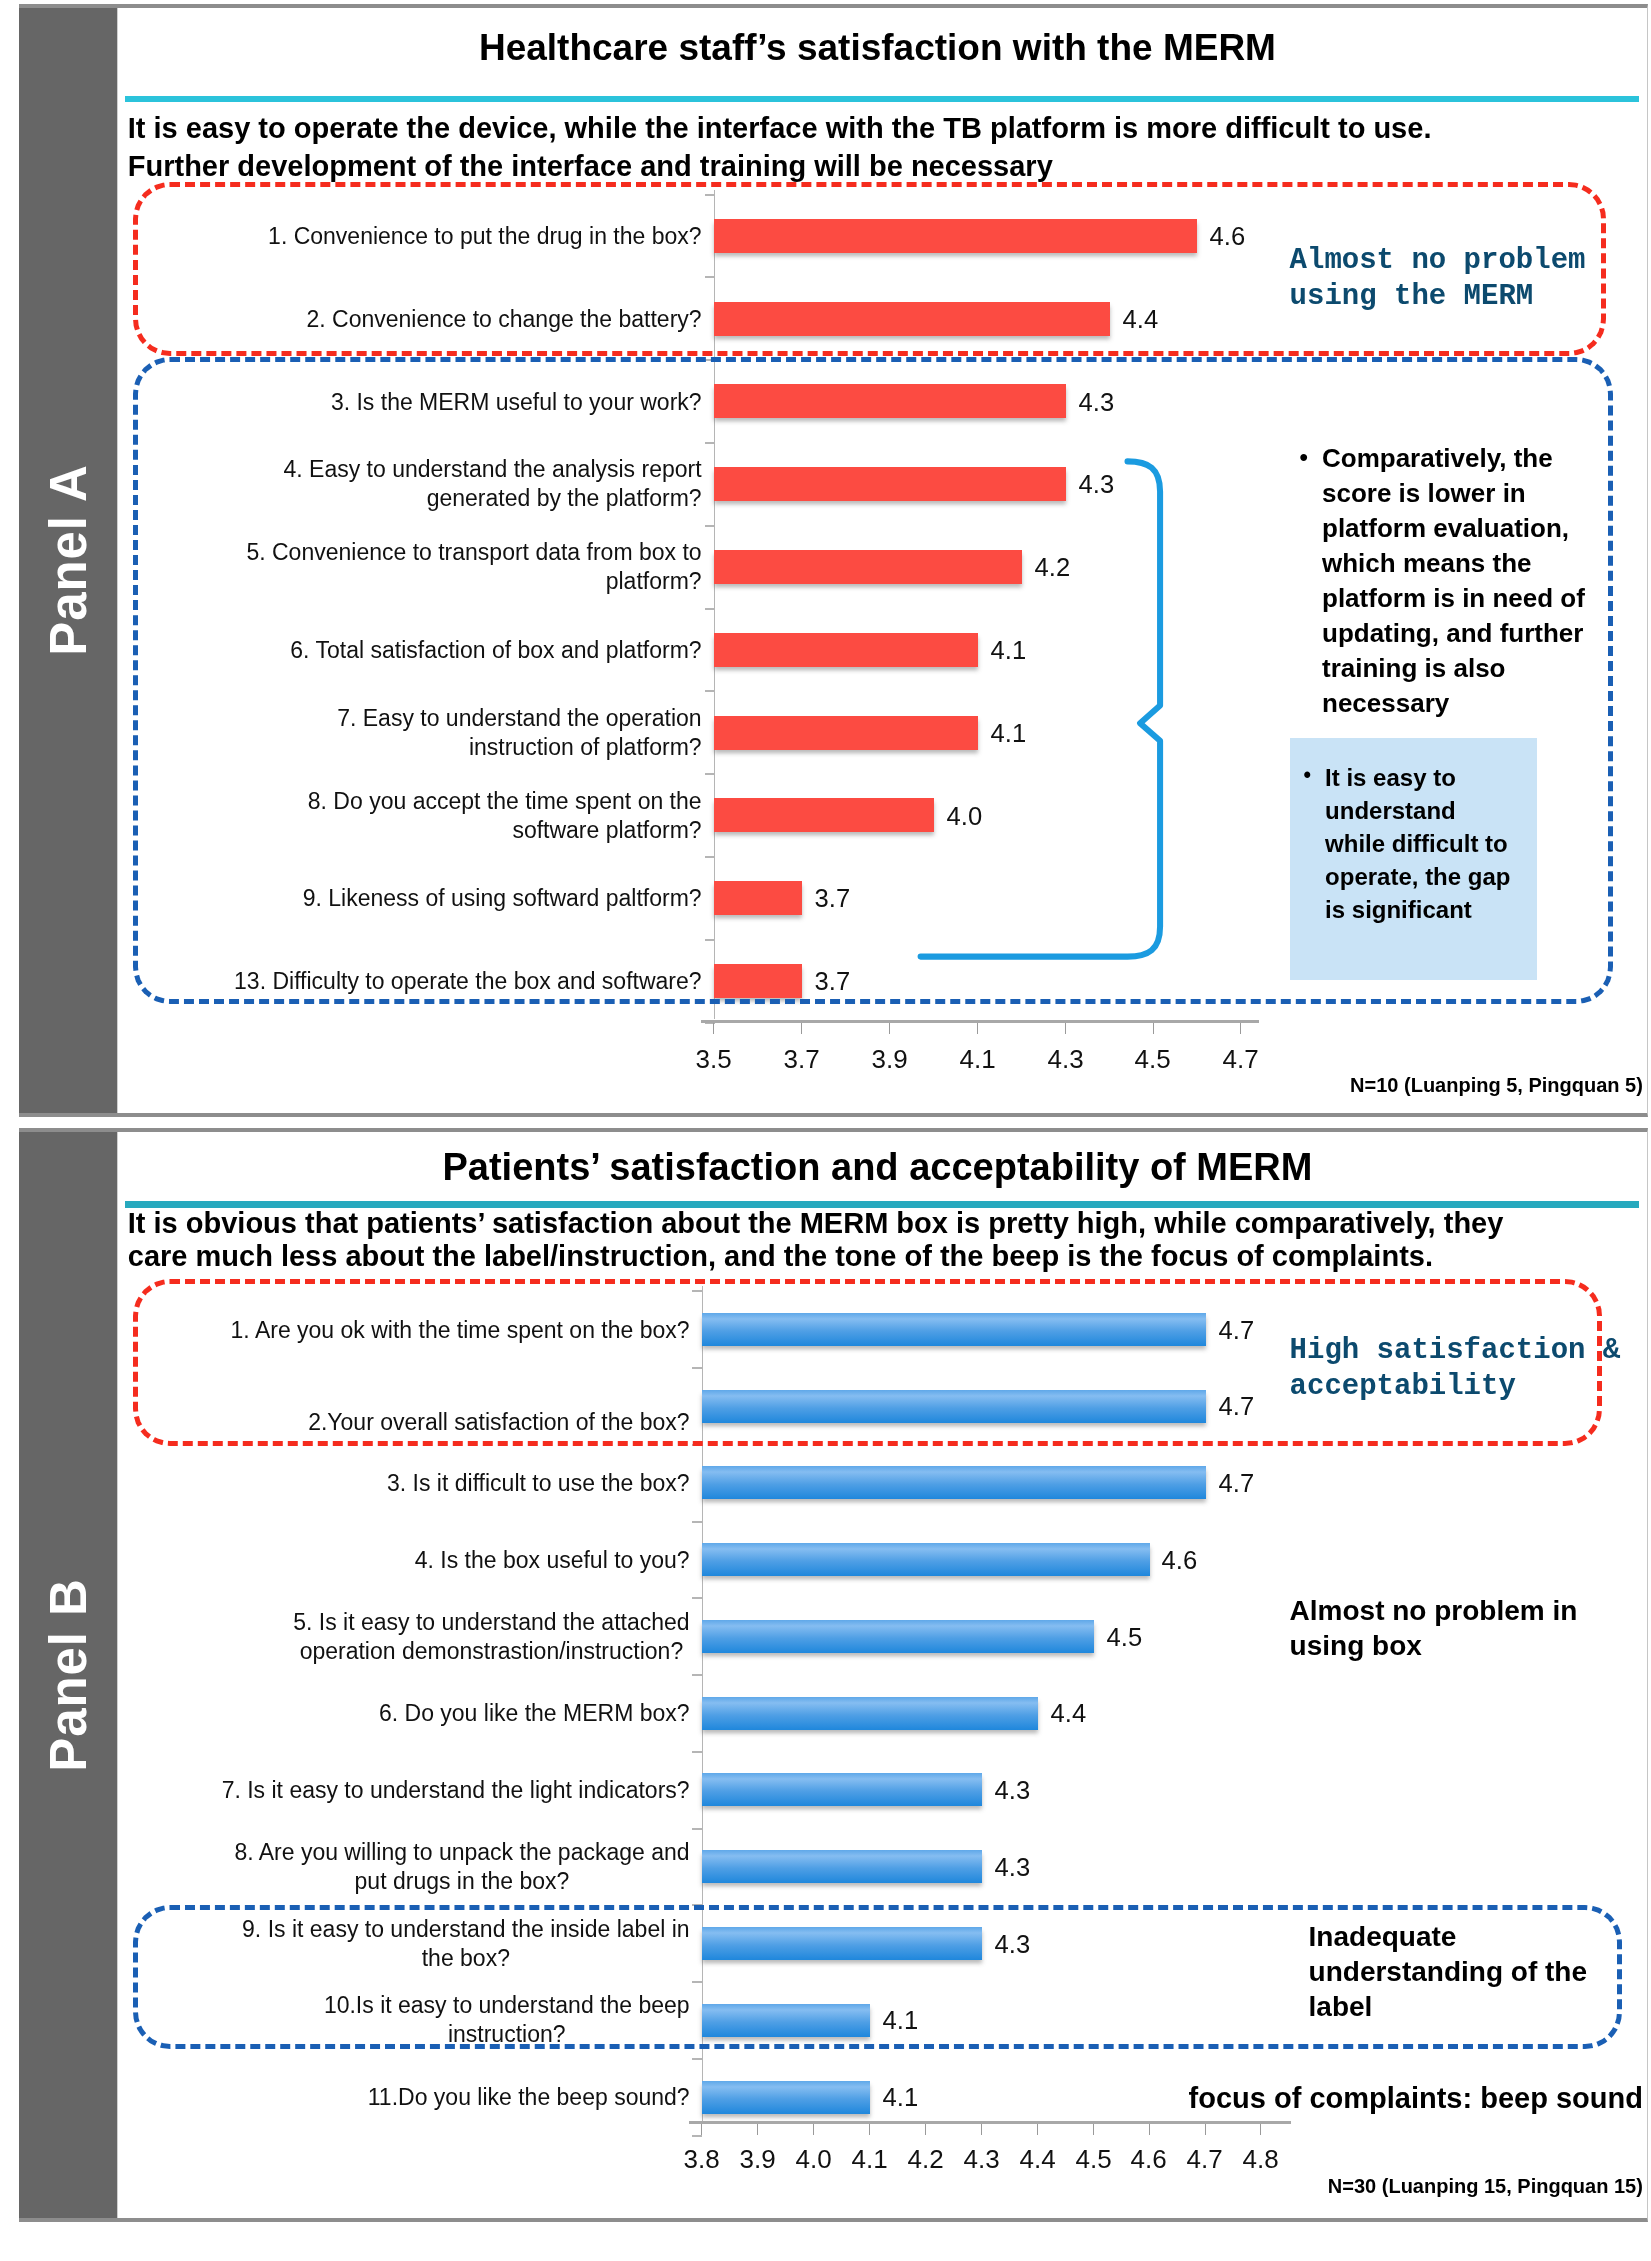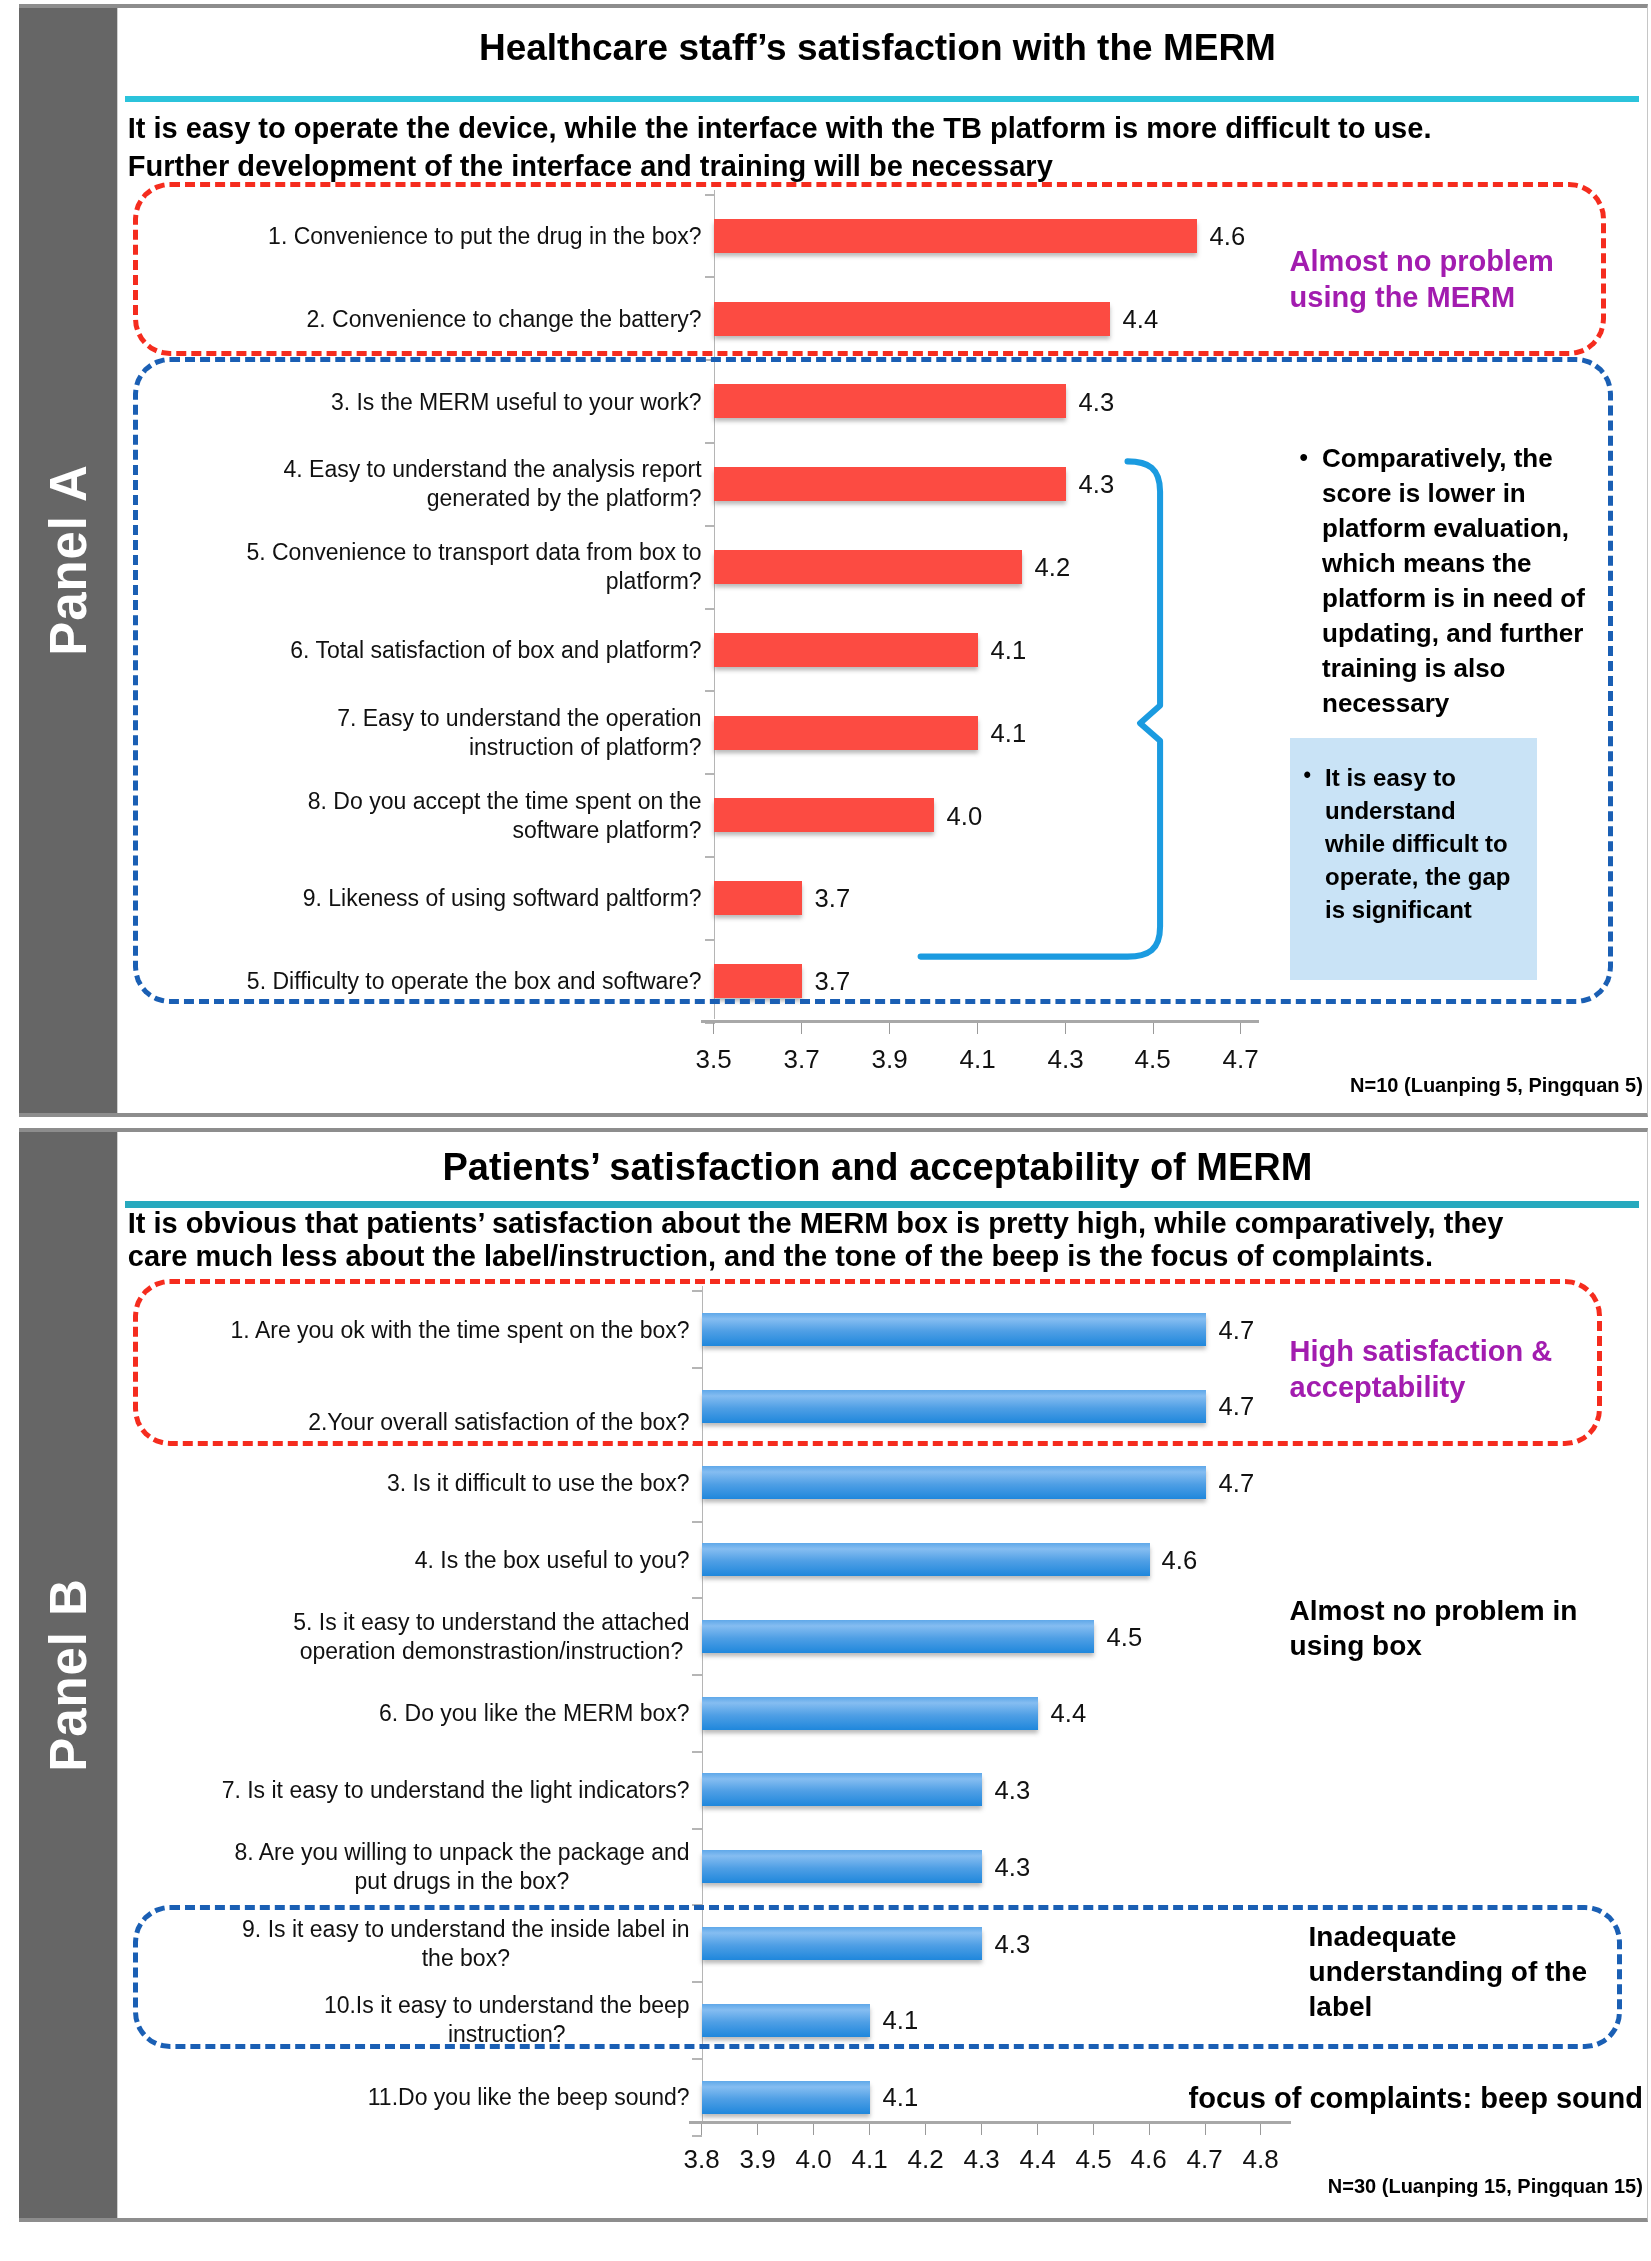--- a/index.html
+++ b/index.html
@@ -64,21 +64,21 @@
   .x-tick     { position:absolute; width:1.9px; height:11px; background:#9a9a9a; }
   .cat-tick   { position:absolute; width:10.2px; height:1.9px; background:#b5b5b5; }
   .x-tick-label {
     position:absolute; transform:translateX(-50%);
     font-size:26px; color:#111; white-space:nowrap;
   }
   .sample-note {
     position:absolute; right:3.7px; font-size:20px; font-weight:bold; white-space:nowrap;
   }
   .note { position:absolute; font-weight:bold; white-space:pre-line; }
-  .note.red-text { color:#a21caf; }
+  .note.red-text { color:#0c4a6e;font-family:Liberation Mono, monospace; }
   .bullet-block { position:absolute; display:flex; }
   .bullet-dot { font-size:24px; font-weight:bold; padding-right:14px; padding-top:2.8px; }
   .bullet-text { font-weight:bold; white-space:pre-line; }
   .lightblue-box { position:absolute; background:#c9e3f6; }
   .brace-svg { position:absolute; left:0; top:0; pointer-events:none; }
 </style>
 </head>
 <body>
 
 <section class="panel" id="panelA">
@@ -118,21 +118,21 @@
 instruction of platform?</div>
         <div class="bar red" style="left: 596px; top: 708px; width: 264px; height: 34px;"></div>
         <div class="bar-value" style="left: 873px; top: 725px;">4.1</div>
         <div class="row-label align-right" style="right: 945px; top: 808px;">8. Do you accept the time spent on the
 software platform?</div>
         <div class="bar red" style="left: 596px; top: 790px; width: 220px; height: 34px;"></div>
         <div class="bar-value" style="left: 829px; top: 808px;">4.0</div>
         <div class="row-label align-right" style="right: 945px; top: 890px;">9. Likeness of using softward paltform?</div>
         <div class="bar red" style="left: 596px; top: 873px; width: 88px; height: 34px;"></div>
         <div class="bar-value" style="left: 697px; top: 890px;">3.7</div>
-        <div class="row-label align-right" style="right: 945px; top: 973px;">5. Difficulty to operate the box and software?</div>
+        <div class="row-label align-right" style="right: 945px; top: 973px;">13. Difficulty to operate the box and software?</div>
         <div class="bar red" style="left: 596px; top: 956px; width: 88px; height: 34px;"></div>
         <div class="bar-value" style="left: 697px; top: 973px;">3.7</div>
         <div class="cat-tick" style="left: 587px; top: 186px;"></div>
         <div class="cat-tick" style="left: 587px; top: 268px;"></div>
         <div class="cat-tick" style="left: 587px; top: 351px;"></div>
         <div class="cat-tick" style="left: 587px; top: 434px;"></div>
         <div class="cat-tick" style="left: 587px; top: 517px;"></div>
         <div class="cat-tick" style="left: 587px; top: 600px;"></div>
         <div class="cat-tick" style="left: 587px; top: 682px;"></div>
         <div class="cat-tick" style="left: 587px; top: 765px;"></div>

